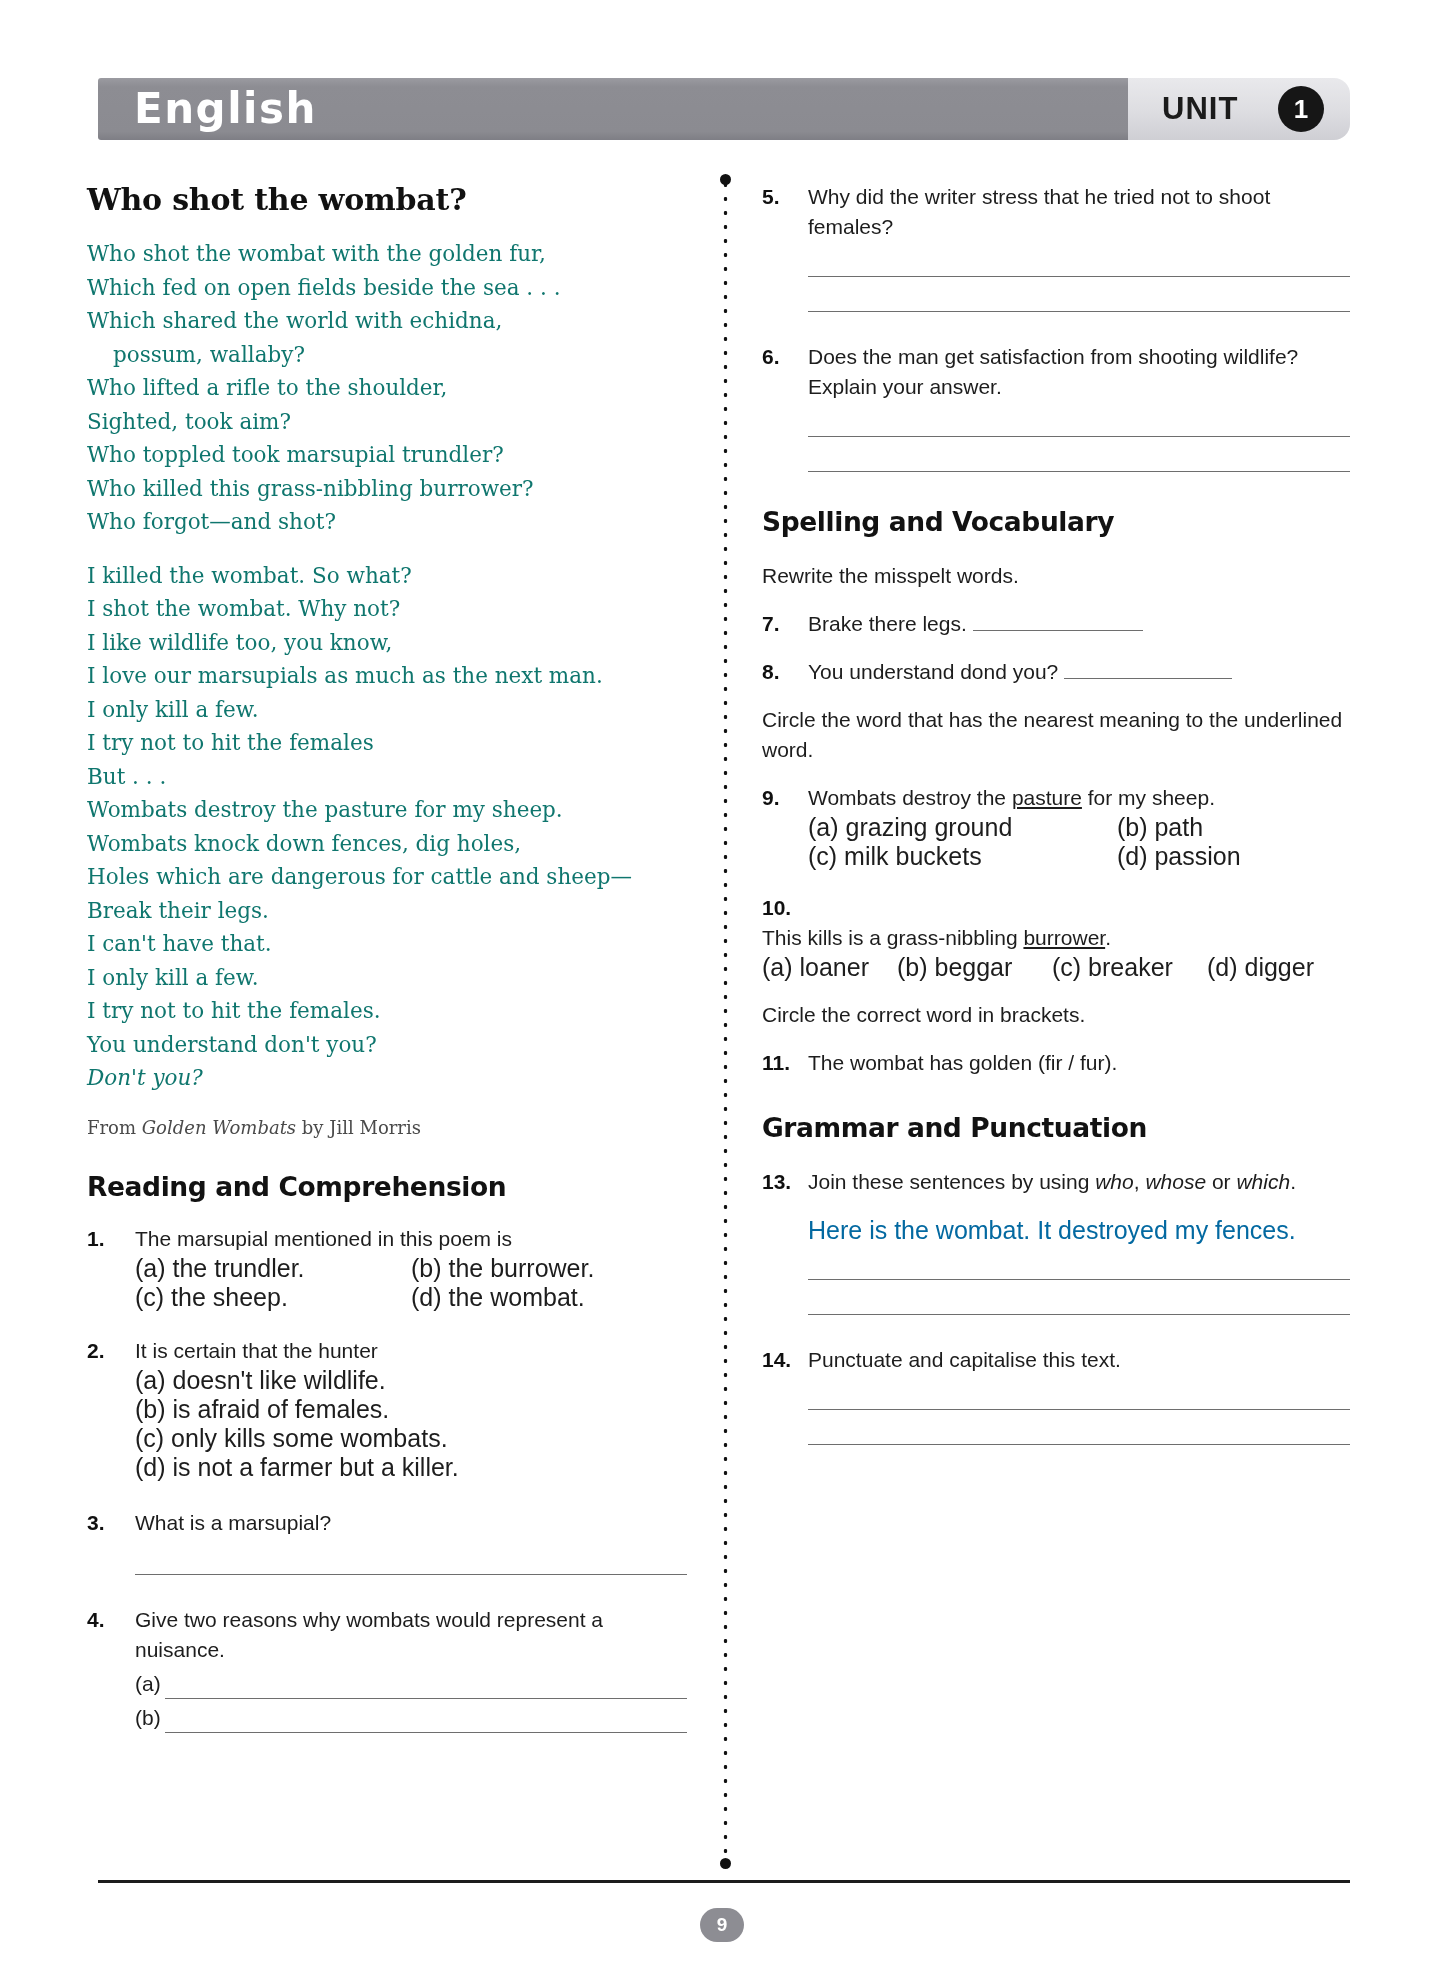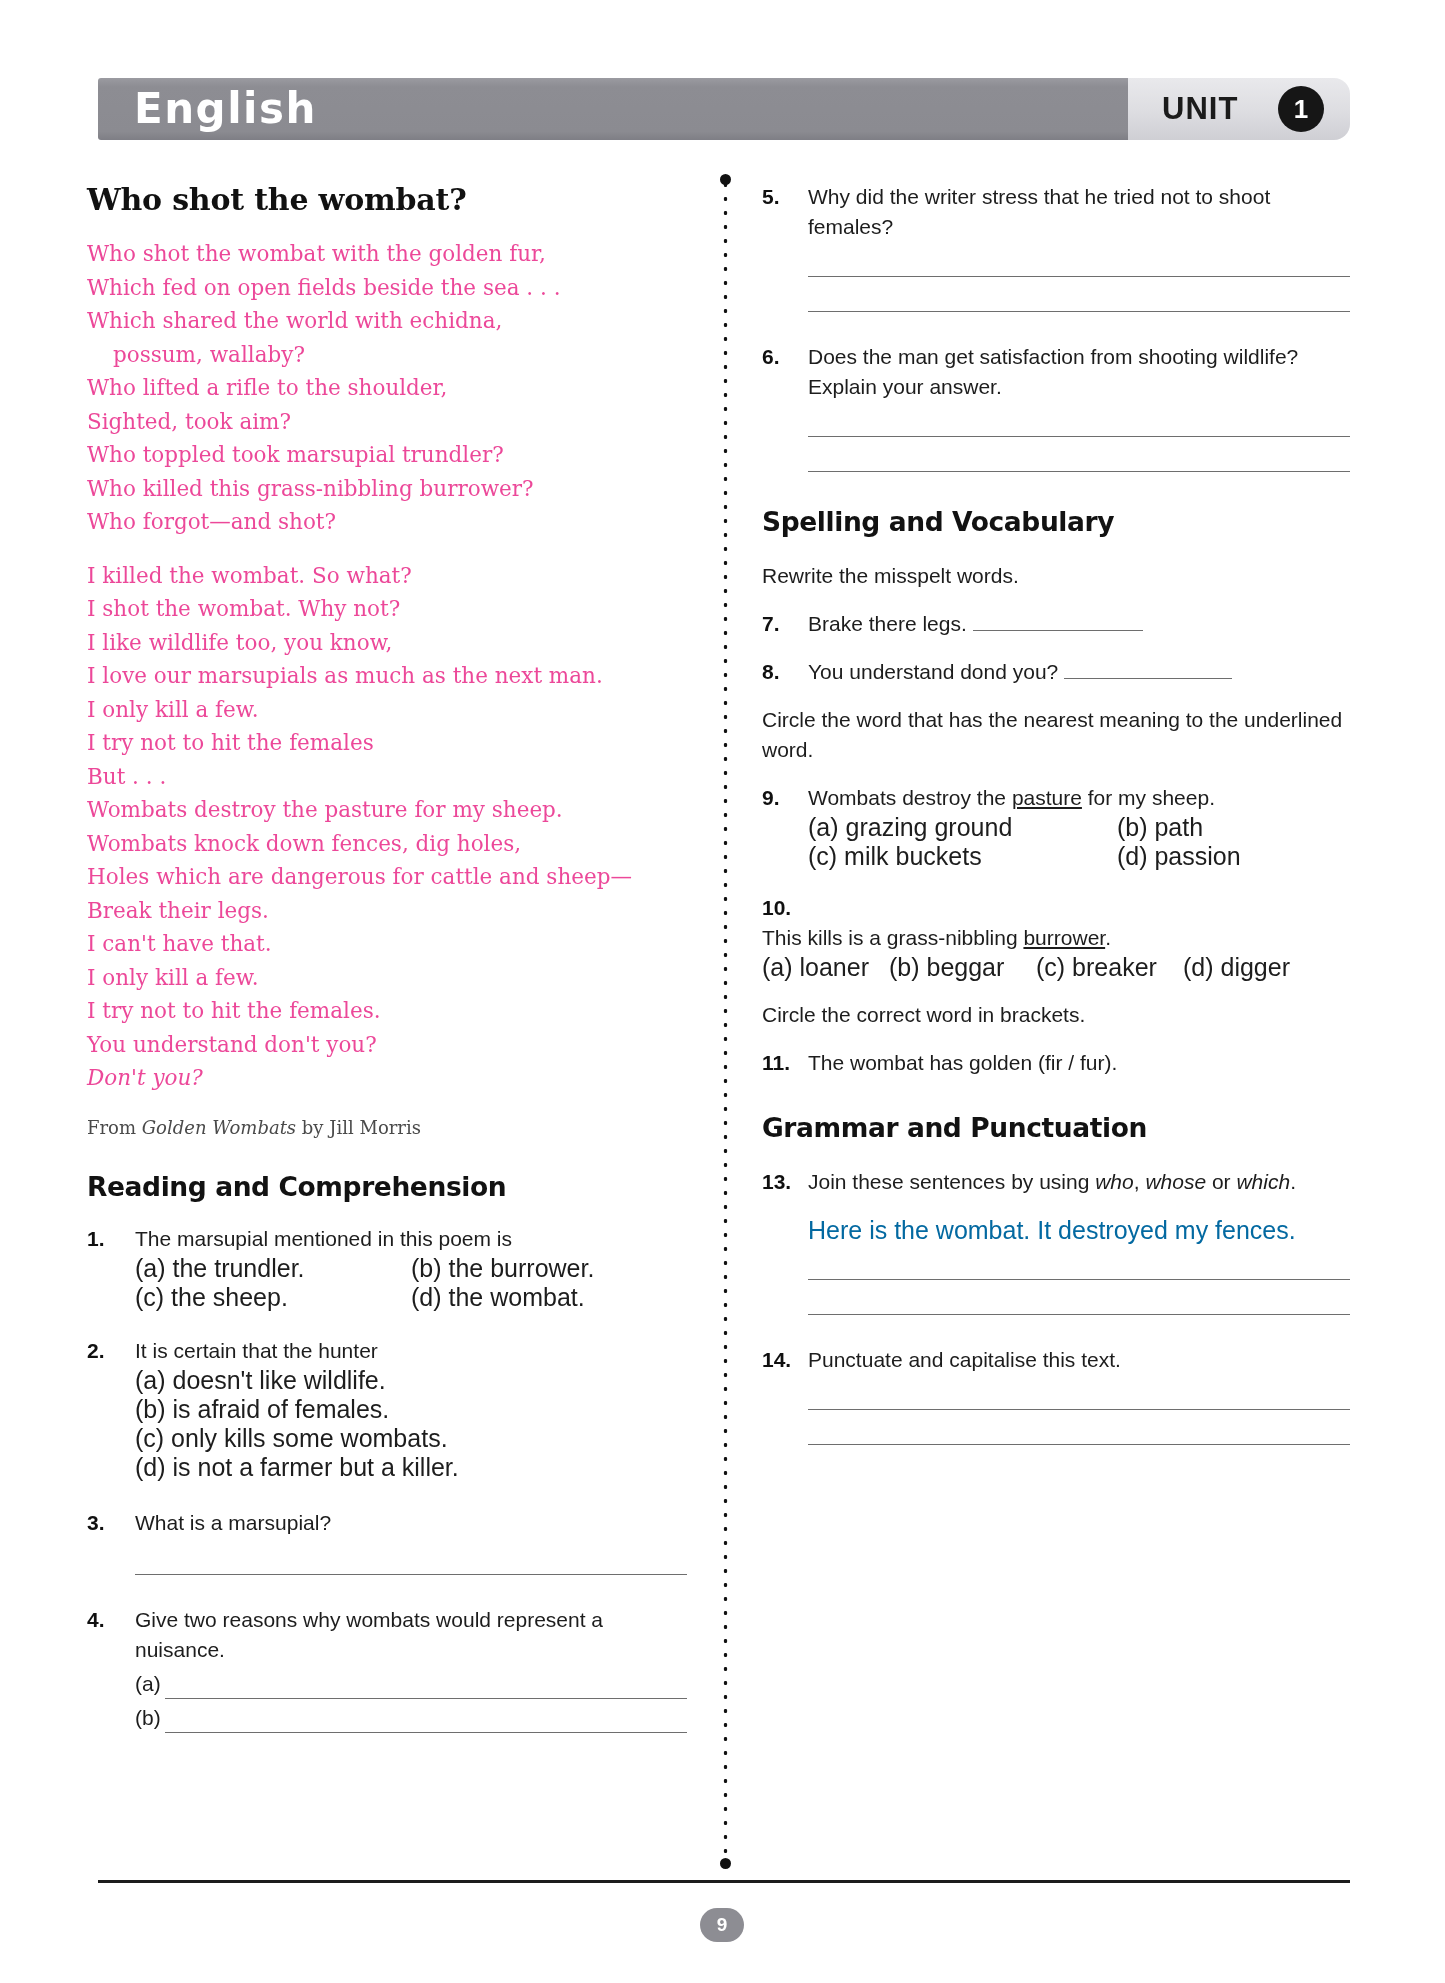--- a/index.html
+++ b/index.html
@@ -130,21 +130,21 @@
     font-size: 30px;
     color: #111;
     margin: 0 0 20px 0;
     letter-spacing: -0.2px;
   }
   .stanza {
     font-family: "DejaVu Serif", serif;
     font-weight: normal;
     font-size: 21.5px;
     line-height: 33.5px;
-    color: #ec4899;
+    color: #0f766e;
     margin: 0 0 20px 0;
   }
   .stanza .indent { padding-left: 26px; display: inline-block; }
   .stanza .ital { font-style: italic; }
   .credit {
     font-family: "DejaVu Serif", serif;
     font-size: 18px;
     color: #4a4a4a;
     line-height: 26px;
     margin: 0;
@@ -195,21 +195,21 @@
     display: flex;
     flex-wrap: wrap;
   }
   .opt {
     font-size: 25px;
     line-height: 29px;
   }
   .opt-2col { width: 50%; }
   .opt-1col { width: 100%; }
 
-  .opt-row4 { display: flex; gap: 7px; }
+  .opt-row4 { display: flex; gap: 15px; }
   .opt-row4 .opt { flex: 0 0 auto; }
 
   
   .rule {
     border: 0;
     border-top: 1.6px solid #6e6e6e;
     margin: 34px 0 0 0;
     height: 0;
   }
   .rule-tight { margin-top: 36px; }

